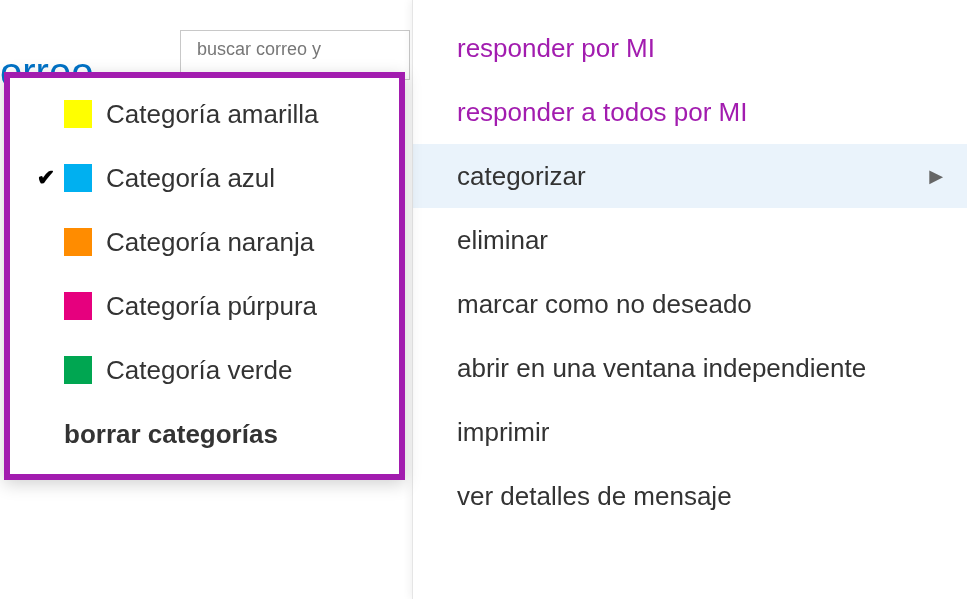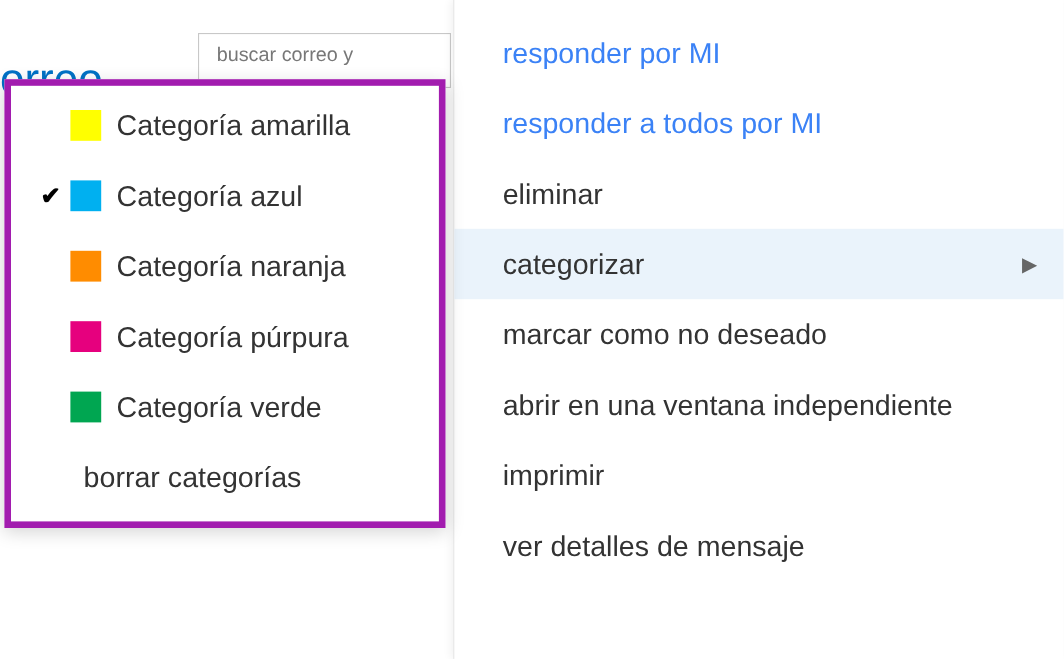--- a/index.html
+++ b/index.html
@@ -68,21 +68,21 @@
       font-weight: bold;
     }
     .color-swatch {
       width: 28px;
       height: 28px;
       margin-left: 4px;
       margin-right: 14px;
       flex-shrink: 0;
     }
     .no-swatch .check-col { width: 28px; }
-    .no-swatch .submenu-label { margin-left: 16px; }
+    .no-swatch .submenu-label { margin-left: 4px; font-weight: bold; }
     .mainmenu {
       position: absolute;
       left: 412px;
       top: 0;
       width: 555px;
       height: 599px;
       background: #fff;
       border-left: 1px solid #e5e5e5;
       box-shadow: -2px 0 8px rgba(0,0,0,0.06);
       padding-top: 16px;
@@ -92,21 +92,21 @@
       align-items: center;
       justify-content: space-between;
       height: 64px;
       padding: 0 24px 0 44px;
       font-size: 26px;
       font-weight: 300;
       color: #333;
       cursor: pointer;
     }
     .mainmenu-item.disabled {
-      color: #3b82f6;
+      color: #a21caf;
       cursor: default;
     }
     .mainmenu-item.highlight {
       background: #eaf3fb;
     }
     .mainmenu-item .arrow {
       font-size: 18px;
       color: #666;
     }
   </style>
@@ -116,26 +116,26 @@
 <div class="app-title">orreo</div>
 <div class="search-box">buscar correo y</div>
 
 <div class="mainmenu" id="mainmenu">
     <div class="mainmenu-item disabled">
       <span>responder por MI</span>
     </div>
     <div class="mainmenu-item disabled">
       <span>responder a todos por MI</span>
     </div>
-    <div class="mainmenu-item">
-      <span>eliminar</span>
-    </div>
     <div class="mainmenu-item highlight">
       <span>categorizar</span>
       <span class="arrow">▶</span>
+    </div>
+    <div class="mainmenu-item">
+      <span>eliminar</span>
     </div>
     <div class="mainmenu-item">
       <span>marcar como no deseado</span>
     </div>
     <div class="mainmenu-item">
       <span>abrir en una ventana independiente</span>
     </div>
     <div class="mainmenu-item">
       <span>imprimir</span>
     </div>

